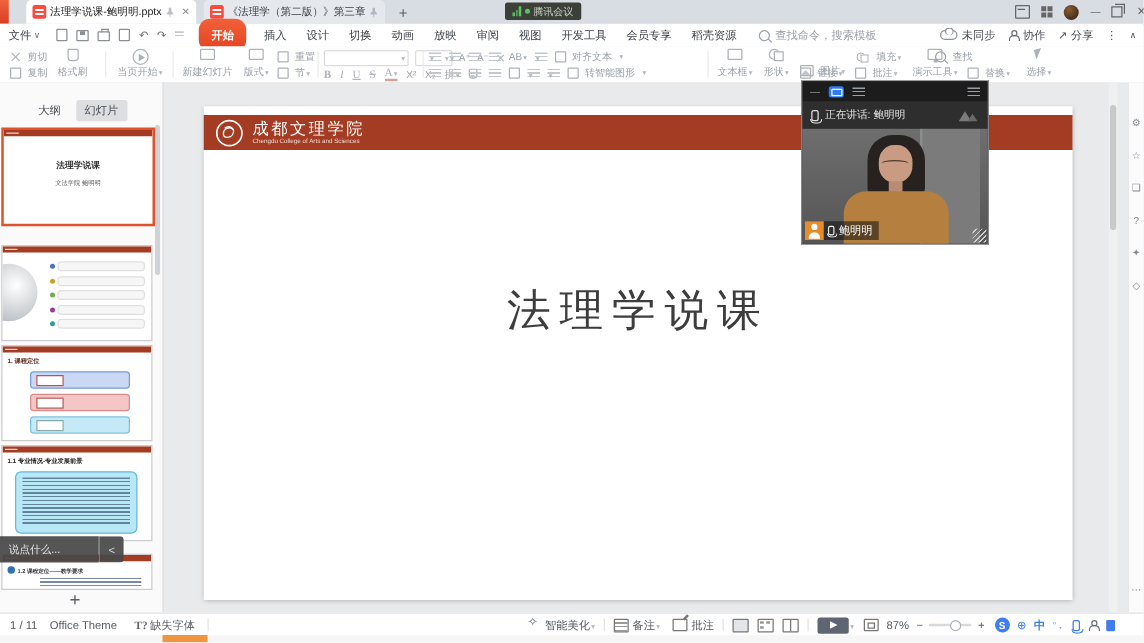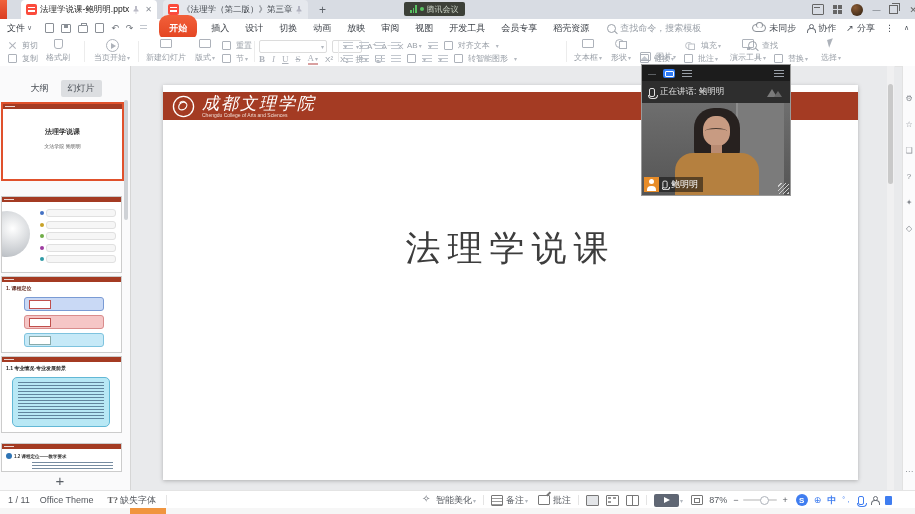--- a/index.html
+++ b/index.html
@@ -92,21 +92,21 @@
   .tred::after{content:"";position:absolute;left:2px;top:1.5px;width:10px;height:1.5px;background:rgba(255,255,255,.8)}
   .txtlines{background:repeating-linear-gradient(180deg,rgba(60,90,120,.7) 0 1px,transparent 1px 3px)}
   .lscroll{position:absolute;right:2px;top:34px;width:4px;height:120px;border-radius:2px;background:#cfd2d6}
   .addslide{position:absolute;left:0;top:406px;width:120px;text-align:center;font-size:15px;color:#5a5f66}
   
   .marea{position:absolute;left:131px;top:66px;width:764px;height:424px;background:#e9eaec}
   .canvas{position:absolute;left:32px;top:19px;width:695px;height:395px;background:#fff;box-shadow:0 1px 4px rgba(0,0,0,.25)}
   .sred{position:absolute;left:0;top:7px;width:695px;height:28px;background:#a43b23;display:flex;align-items:center}
   .slogo{width:23px;height:23px;margin-left:9px;flex:none}
   .sname{margin-left:7px;line-height:1}
-  .sname .cn{font-family:"DejaVu Serif","Liberation Serif",serif;font-style:italic;font-size:17px;color:#fff;letter-spacing:2px}
+  .sname .cn{font-family:"DejaVu Serif","Liberation Serif",serif;font-size:13px;color:#fff;letter-spacing:2px}
   .sname .en{font-size:5px;color:#efd9cf;margin-top:1px}
   .stitle{position:absolute;left:0;top:140px;width:695px;text-align:center;
      font-family:"DejaVu Serif","Liberation Serif",serif;font-size:35px;color:#3d3d3d;letter-spacing:7px}
   .ssub{position:absolute;left:0;top:226px;width:695px;text-align:center;font-size:21px;color:#1f1f1f;letter-spacing:2px}
   .vscroll{position:absolute;right:1px;top:0;width:7px;height:424px;background:#f0f0f1}
   .vscroll .thumbbar{position:absolute;left:1px;top:18px;width:5px;height:100px;border-radius:3px;background:#c9c9c9}
   
   .rbar{position:absolute;right:0;top:66px;width:13px;height:424px;background:#fbfbfc;border-left:1px solid #e2e2e2;
         display:flex;flex-direction:column;align-items:center;padding-top:28px;gap:17px;color:#85898f;font-size:8px;box-sizing:border-box}
   .rbar .rmore{margin-top:auto;margin-bottom:14px}
@@ -504,20 +504,24 @@
       <div class="torso"></div>
       <div class="namechip">
         <span class="chipav"></span>
         <span class="mic" style="transform:scale(.85)"></span>
         <span>鲍明明</span>
       </div>
       <div class="rsz"></div>
     </div>
   </div>
 
+  <div class="chatov">
+    <div class="chatmain">说点什么...</div>
+    <div class="chatcol">&lt;</div>
+  </div>
 
   <div class="sbar">
     <span style="margin-left:8px">1 / 11</span>
     <span style="margin-left:10px">Office Theme</span>
     <span style="margin-left:14px;display:flex;align-items:center;gap:2px">
       <span style="font-family:'Liberation Serif',serif;font-weight:bold;color:#666">T?</span>
       <span>缺失字体</span>
     </span>
     <span class="sep" style="margin-left:10px"></span>
 

